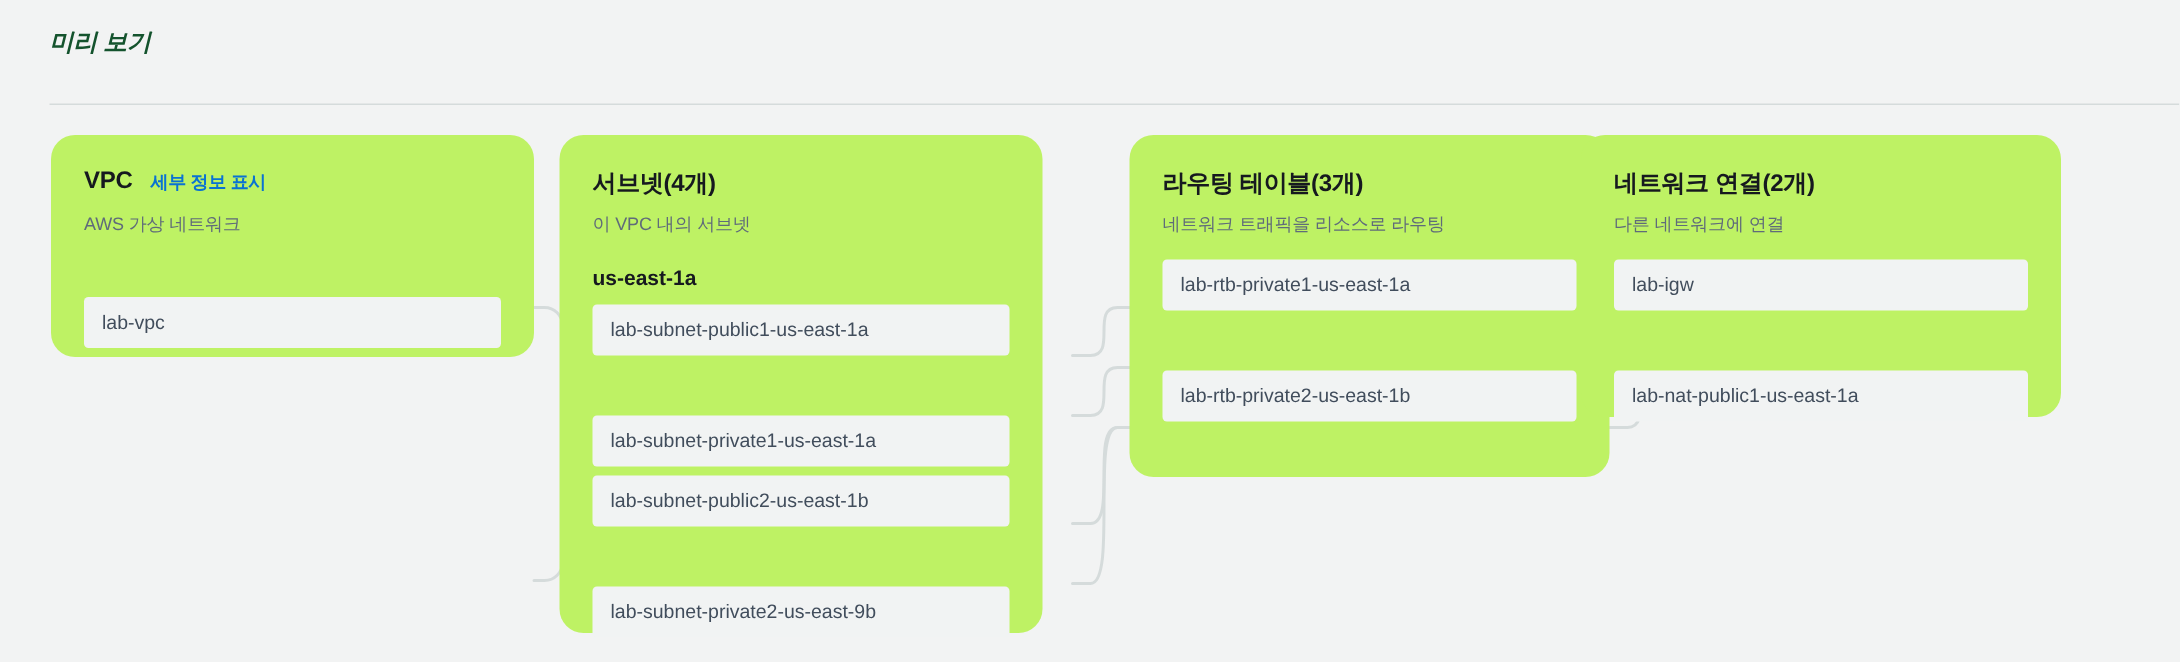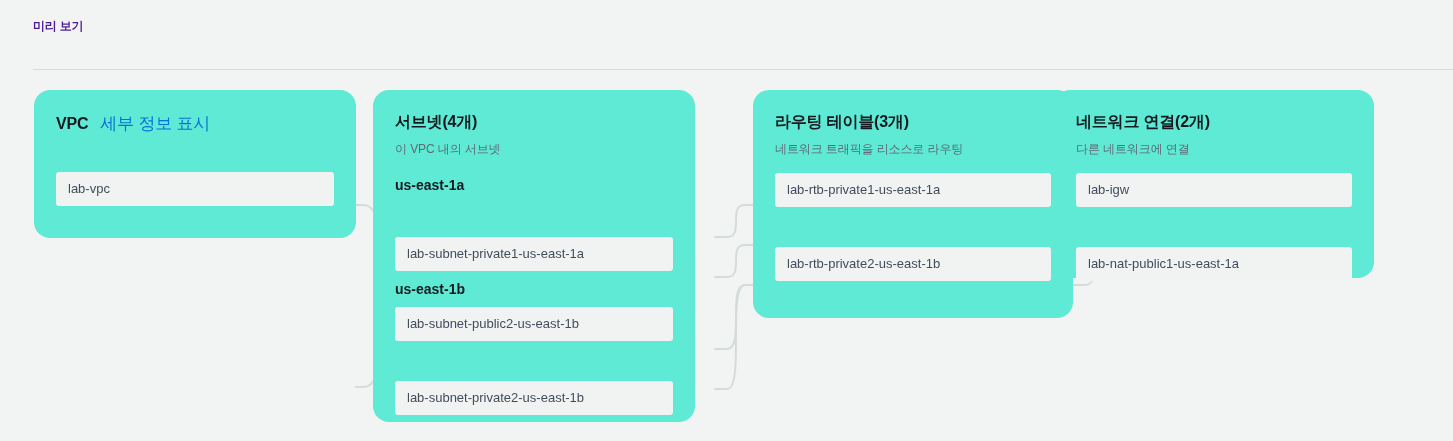--- a/index.html
+++ b/index.html
@@ -14,24 +14,25 @@
     height: 441px;
     background: #f2f3f3;
     overflow: hidden;
   }
 
   
   .page-title {
     position: absolute;
     left: 33px;
     top: 18px;
-    font-size: 12px;
-    font-weight: bold;
-    color: #4c1d95;
+    font-size: 16px;
+    font-weight: bold;
+    color: #14532d;
     letter-spacing: -0.2px;
+    font-style: italic;
   }
   .header-divider {
     position: absolute;
     left: 33px;
     top: 69px;
     width: 1420px;
     height: 1px;
     background: #d5dbdb;
   }
 
@@ -47,43 +48,43 @@
   #wires path {
     fill: none;
     stroke: #d5dbdb;
     stroke-width: 2;
     stroke-linecap: round;
   }
 
   
   .card {
     position: absolute;
-    background: #5eead4;
+    background: #bef264;
     border-radius: 16px;
     box-sizing: border-box;
   }
   .card-inner {
     padding: 22px 22px 18px 22px;
   }
   .card-head {
     display: flex;
     align-items: baseline;
     gap: 12px;
     height: 20px;
   }
   .card-title {
     font-size: 16px;
     font-weight: bold;
     color: #16191f;
     white-space: nowrap;
     letter-spacing: -0.2px;
   }
   .card-link {
-    font-size: 17px;
-    font-weight: normal;
+    font-size: 12px;
+    font-weight: bold;
     color: #0972d3;
     white-space: nowrap;
     cursor: pointer;
     letter-spacing: -0.2px;
   }
   .card-sub {
     margin-top: 9px;
     font-size: 12px;
     color: #5f6b7a;
     white-space: nowrap;
@@ -155,43 +156,44 @@
     <path d="M1073,245 H1113"></path>
     <path d="M1073,285 H1085 C1103,285 1085,245 1103,245 H1113"></path>
   </svg>
 
   <div class="card" id="card-vpc">
     <div class="card-inner">
       <div class="card-head">
         <span class="card-title">VPC</span>
         <span class="card-link">세부 정보 표시</span>
       </div>
+      <div class="card-sub">AWS 가상 네트워크</div>
       <div class="rows">
         <div class="res-row">lab-vpc</div>
       </div>
     </div>
   </div>
 
   <div class="card" id="card-subnet">
     <div class="card-inner">
       <div class="card-head">
         <span class="card-title">서브넷(4개)</span>
       </div>
       <div class="card-sub">이 VPC 내의 서브넷</div>
       <div class="rows">
 
         <div class="az-group">
           <div class="az-head">us-east-1a</div>
+          <div class="res-row">lab-subnet-public1-us-east-1a</div>
           <div class="res-row">lab-subnet-private1-us-east-1a</div>
         </div>
 
         <div class="az-group">
-          <div class="az-head">us-east-1b</div>
           <div class="res-row">lab-subnet-public2-us-east-1b</div>
-          <div class="res-row">lab-subnet-private2-us-east-1b</div>
+          <div class="res-row">lab-subnet-private2-us-east-9b</div>
         </div>
 
       </div>
     </div>
   </div>
 
   <div class="card" id="card-rtb">
     <div class="card-inner">
       <div class="card-head">
         <span class="card-title">라우팅 테이블(3개)</span>

